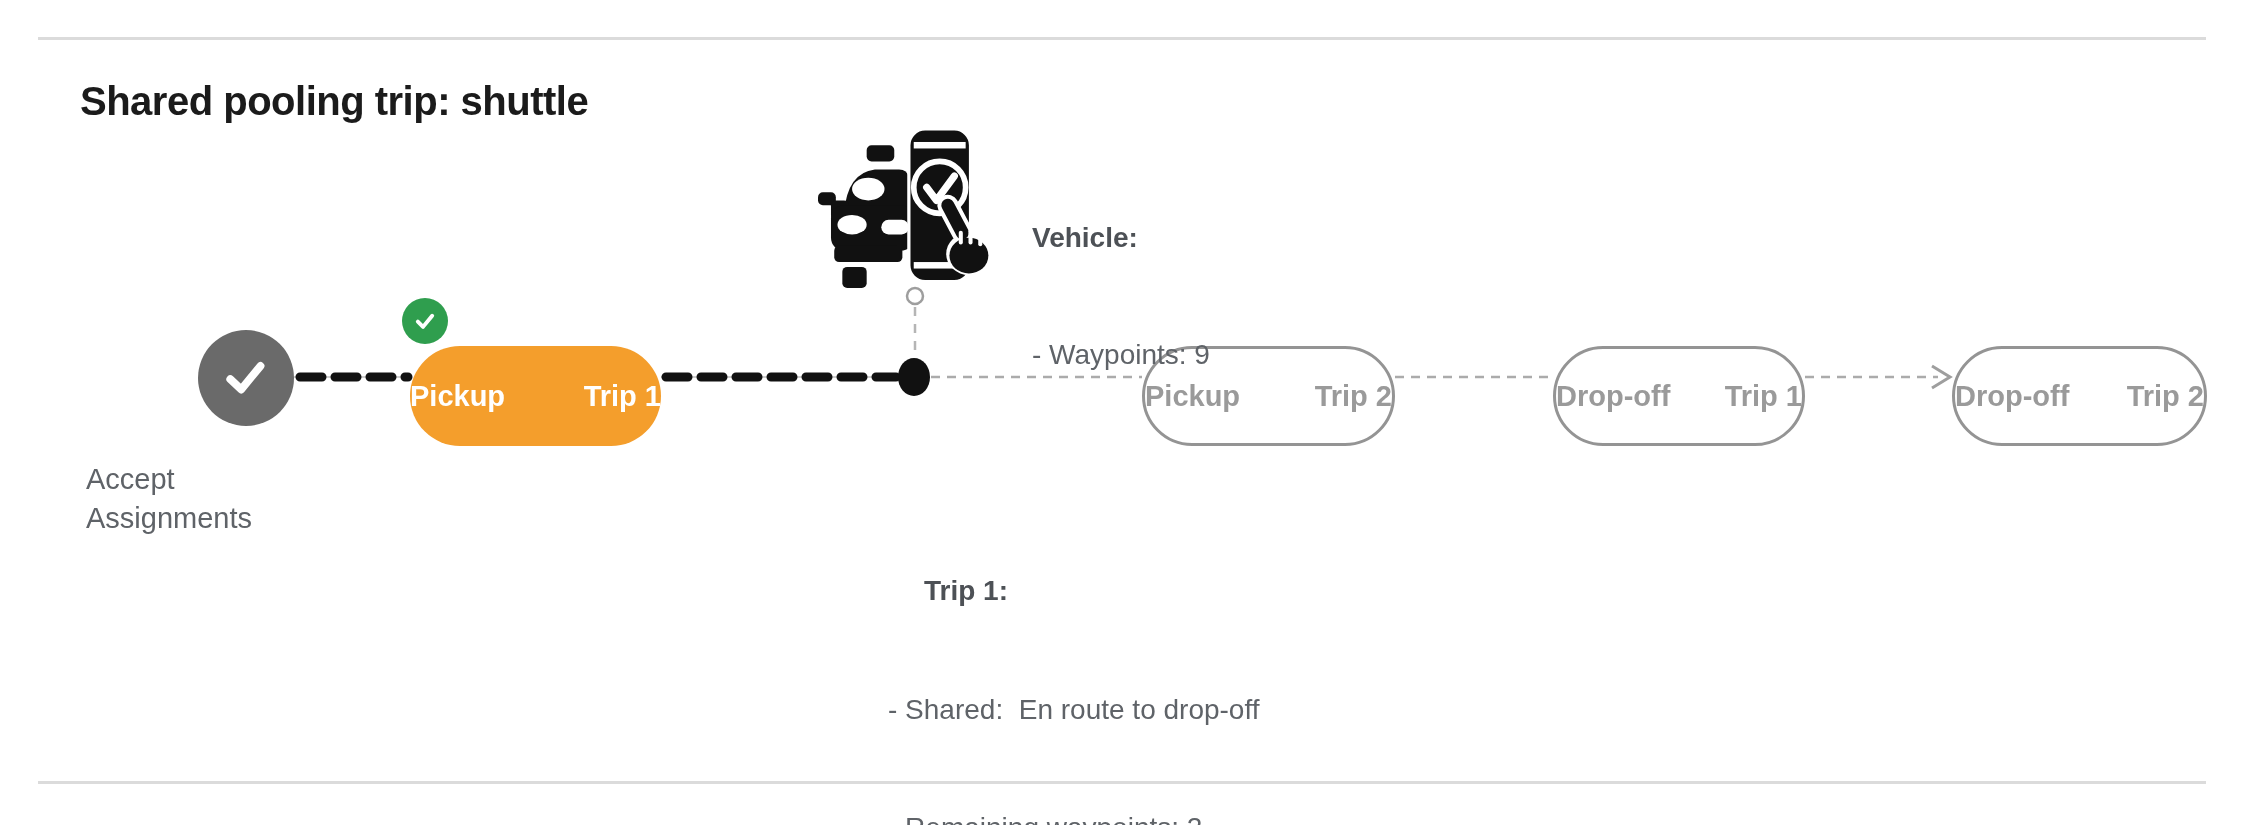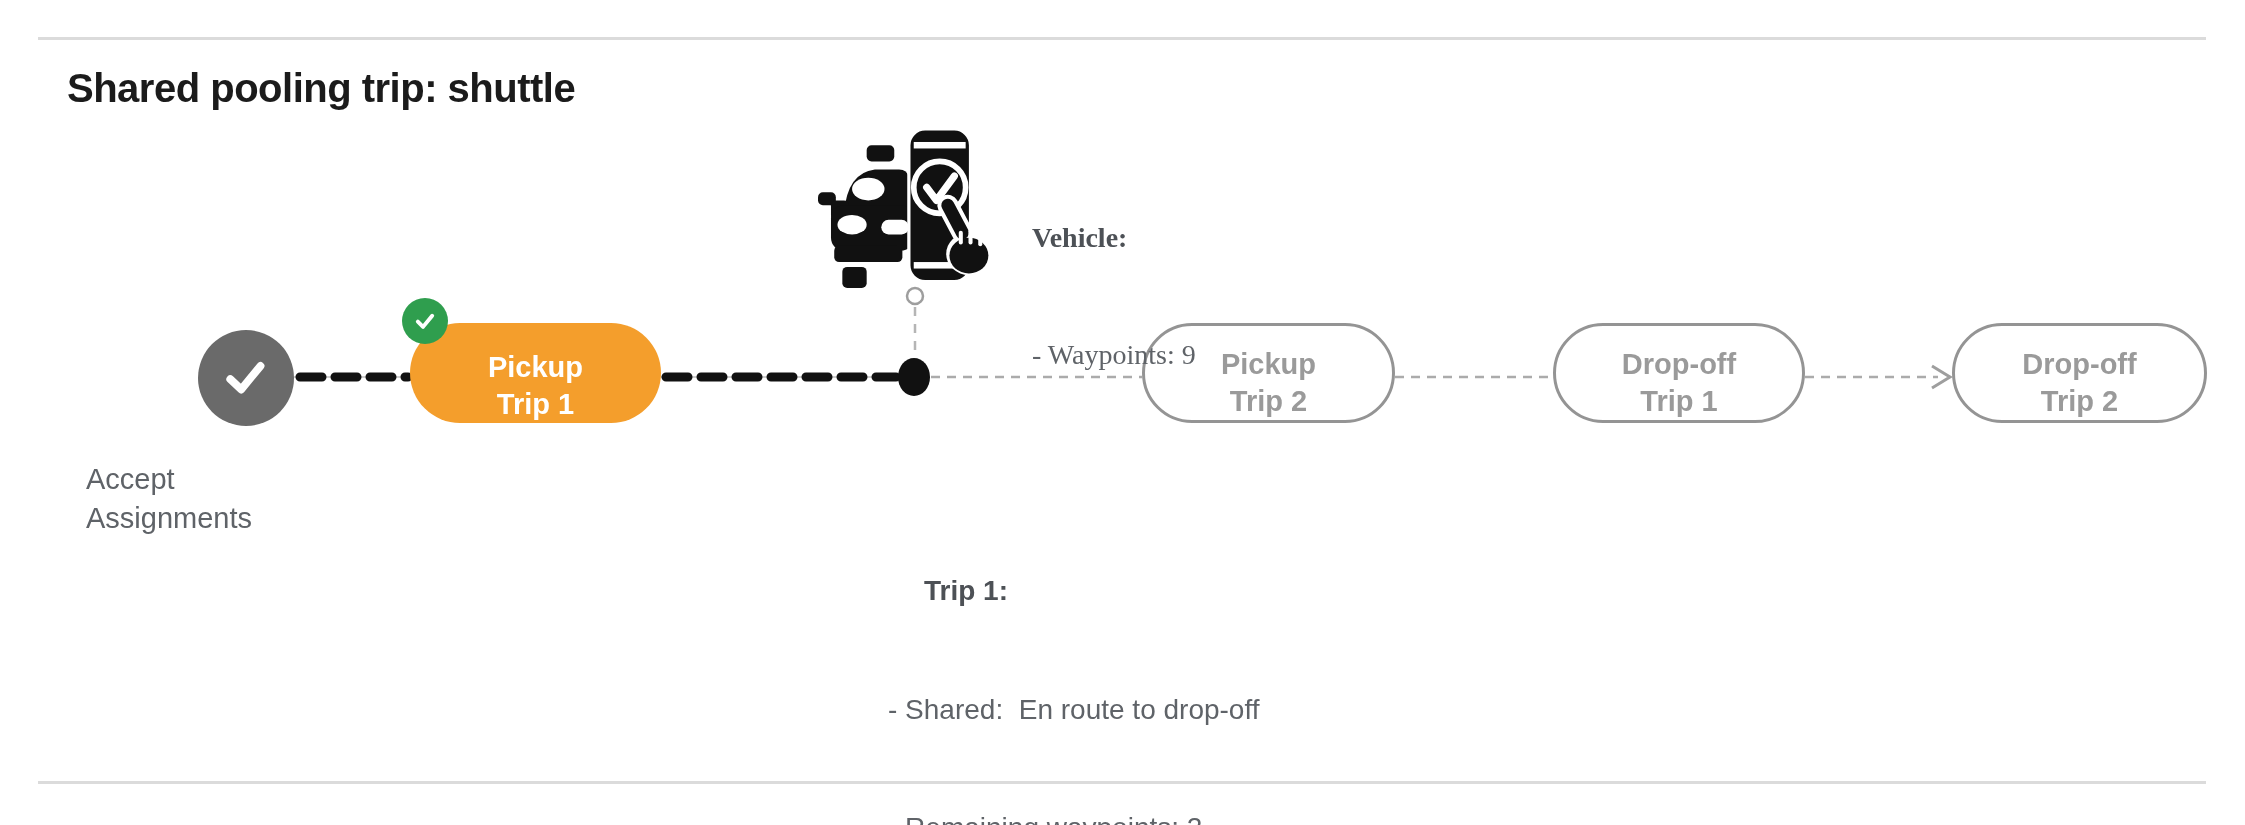--- a/index.html
+++ b/index.html
@@ -4,57 +4,56 @@
 <style>
   html,body{margin:0;padding:0;background:#ffffff;}
   .canvas{
     position:relative;width:2245px;height:825px;background:#ffffff;overflow:hidden;
     font-family:"Liberation Sans",sans-serif;
   }
   .rule{position:absolute;left:38px;width:2168px;height:3px;background:#dbdbdb;}
   .rule.top{top:37px;}
   .rule.bottom{top:781px;}
   .page-title{
-    position:absolute;left:67px;top:66px;margin:0;
+    position:absolute;left:67px;top:66px;margin:13px;
     font-size:40px;font-weight:bold;color:#1b1b1b;letter-spacing:-0.5px;
   }
   .overlay{position:absolute;left:0;top:0;width:2245px;height:825px;}
 
   .node-circle{
     position:absolute;left:198px;top:330px;width:96px;height:96px;border-radius:50%;
     background:#6a6a6a;display:flex;align-items:center;justify-content:center;
   }
   .node-label{
     position:absolute;left:86px;top:460px;width:320px;text-align:left;
     font-size:29px;line-height:39px;color:#5f6368;
   }
 
   .pill{
-    position:absolute;top:323px;height:100px;border-radius:52px;
-    display:flex;flex-direction:column;align-items:center;justify-content:flex-end;
+    position:absolute;top:346px;height:100px;border-radius:52px;
+    display:flex;flex-direction:row;align-items:center;justify-content:space-between;
     box-sizing:border-box;font-size:29px;font-weight:bold;line-height:37px;text-align:center;
   }
   .pill.active{background:#f49e2c;color:#ffffff;border:none;}
   .pill.pending{background:#ffffff;color:#9a9a9a;border:3px solid #949494;}
   .pill-1{left:410px;width:251px;}
   .pill-2{left:1142px;width:253px;}
   .pill-3{left:1553px;width:252px;}
   .pill-4{left:1952px;width:255px;}
 
   .badge{
     position:absolute;left:402px;top:298px;width:46px;height:46px;border-radius:50%;
     background:#2f9e4e;display:flex;align-items:center;justify-content:center;
   }
 
   .vehicle-icon{position:absolute;left:818px;top:126px;}
 
   .vehicle-info{
     position:absolute;left:1032px;top:140px;font-size:28px;line-height:39px;color:#5f6368;
     white-space:pre-wrap;
-    font-family:Liberation Serif, serif;
   }
   .vehicle-info .hd{font-weight:bold;color:#4d5156;}
 
   .trip-status{
     position:absolute;left:888px;top:492px;font-size:28px;line-height:39.5px;color:#5f6368;
     white-space:pre-wrap;
   }
   .trip-status .hd{font-weight:bold;color:#4d5156;margin-left:36px;}
 </style>
 </head>

